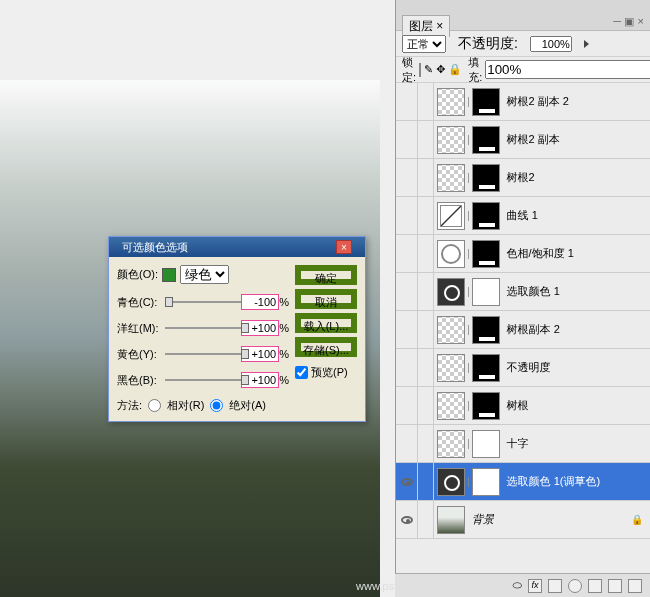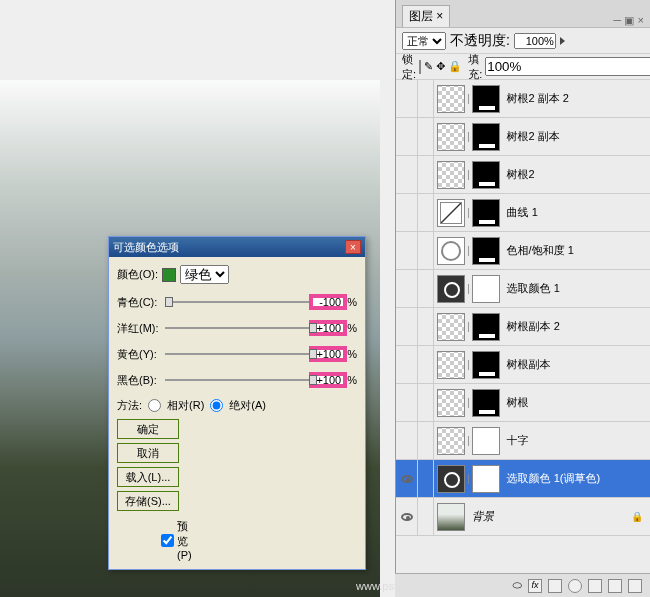--- a/index.html
+++ b/index.html
@@ -3,25 +3,25 @@
 <meta charset="utf-8">
 <style>
 * { box-sizing: border-box; margin: 0; padding: 0; font-family: "Microsoft YaHei", SimSun, sans-serif; }
 body { width: 650px; height: 597px; background: #fff; position: relative; overflow: hidden; }
 
 .canvas-area { position: absolute; left: 0; top: 0; width: 395px; height: 597px; background: #efefef; }
 .canvas-img { position: absolute; left: 0; top: 80px; width: 380px; height: 517px; background: linear-gradient(to bottom, #fafafa 0%, #c8d0cc 20%, #aab4b0 35%, #8e9ea0 50%, #6b786e 62%, #3e4a34 75%, #2d3628 100%); }
 .watermark { position: absolute; right: 220px; bottom: 5px; color: #ddd; font-size: 11px; }
 
 .panel { position: absolute; right: 0; top: 0; width: 255px; height: 597px; background: #ececec; border-left: 1px solid #999; }
-.panel-header { height: 28px; background: #d7d7d7; border-bottom: 1px solid #bbb; display: flex; align-items: flex-end; padding: 0 6px; }
+.panel-header { height: 28px; background: #d7d7d7; border-bottom: 1px solid #bbb; display: flex; align-items: flex-start; padding: 15px 6px; }
 .panel-tab { font-size: 12px; padding: 2px 6px; background: #ececec; border: 1px solid #aaa; border-bottom: none; }
 .panel-close { margin-left: auto; font-size: 11px; color: #666; cursor: pointer; }
 
-.opts-row { display: flex; align-items: center; height: 26px; padding: 8px 6px; border-bottom: 1px solid #d0d0d0; gap: 4px; }
+.opts-row { display: flex; align-items: center; height: 26px; padding: 8px 6px; border-bottom: 1px solid #d0d0d0; gap: 12px; }
 .opts-row select { font-size: 11px; height: 18px; }
 .opts-row label { font-size: 14px; }
 .opts-row input[type=text] { width: 42px; font-size: 11px; height: 16px; text-align: right; }
 .tri { display: inline-block; width: 0; height: 0; border-left: 5px solid #444; border-top: 4px solid transparent; border-bottom: 4px solid transparent; }
 
 .lock-row { display: flex; align-items: center; height: 26px; padding: 0 6px; border-bottom: 1px solid #d0d0d0; gap: 3px; font-size: 11px; }
 .lock-icon { width: 14px; height: 14px; border: 1px solid #888; background: #fff; display: inline-block; }
 
 .layers { height: 490px; overflow-y: auto; }
 .layer { display: flex; align-items: center; height: 38px; border-bottom: 1px solid #ccc; background: #ececec; }
@@ -42,36 +42,36 @@
 .thumb.white-mask { background: #fff; }
 .thumb.img { background: linear-gradient(to bottom, #e8ece8 40%, #4a5840 100%); }
 .linkbar { font-style: italic; color: #888; font-size: 10px; margin: 0 -1px; }
 .lname { font-size: 11px; padding-left: 4px; white-space: nowrap; overflow: hidden; }
 .lock-smal { margin-left: auto; margin-right: 6px; font-size: 10px; }
 
 .panel-footer { position: absolute; bottom: 0; right: 0; width: 255px; height: 24px; background: #e0e0e0; border-top: 1px solid #aaa; display: flex; align-items: center; justify-content: flex-end; gap: 6px; padding: 0 8px; font-size: 11px; }
 .fic { width: 14px; height: 14px; border: 1px solid #888; background: #f0f0f0; }
 
 .dialog { position: absolute; left: 108px; top: 236px; width: 258px; background: #ece9d8; border: 1px solid #7a96df; box-shadow: 2px 2px 6px rgba(0,0,0,0.3); }
-.dlg-title { height: 20px; background: linear-gradient(to bottom, #3a6ea5, #1e4b8a); color: #fff; font-size: 11px; display: flex; align-items: center; padding: 0 4px; }
+.dlg-title { height: 20px; background: linear-gradient(to bottom, #3a6ea5, #1e4b8a); color: #fff; font-size: 11px; display: flex; align-items: center; padding: 0 13px; }
 .dlg-close { margin-left: auto; width: 16px; height: 14px; background: #e15b4e; color: #fff; font-size: 10px; text-align: center; line-height: 14px; border: 1px solid #a33; }
-.dlg-body { padding: 8px; display: flex; gap: 6px; flex-direction: column; }
+.dlg-body { padding: 8px; display: flex; gap: 6px; }
 .dlg-left { flex: 1; }
 .colrow { display: flex; align-items: center; gap: 4px; font-size: 11px; margin-bottom: 6px; }
 .swatch { width: 14px; height: 14px; background: #2a8b2a; border: 1px solid #555; }
 .slider-row { display: flex; align-items: center; gap: 0; font-size: 11px; margin: 10px 0; }
 .slider-row .lbl { width: 48px; }
 .slider { flex: 1; height: 2px; background: #999; position: relative; }
 .slider .handle { position: absolute; top: -4px; width: 8px; height: 10px; background: #ddd; border: 1px solid #666; }
-.valbox { width: 38px; height: 16px; font-size: 11px; text-align: right; border: 4px solid #ec4899; background: #fff; padding-right: 2px; }
+.valbox { width: 38px; height: 16px; font-size: 11px; text-align: right; border: 1px solid #ec4899; background: #fff; padding-right: 2px; }
 .pct { font-size: 11px; }
 .method-row { font-size: 11px; margin-top: 8px; display: flex; align-items: center; gap: 6px; }
 .dlg-btns { width: 62px; display: flex; flex-direction: column; gap: 4px; }
-.dlg-btn { height: 20px; font-size: 11px; background: #ece9d8; border: 1px solid #4d7c0f; }
-.chk-row { font-size: 11px; margin-top: 4px; display: flex; align-items: center; gap: 3px; margin-left: 44px; }
+.dlg-btn { height: 20px; font-size: 11px; background: #ece9d8; border: 6px solid #4d7c0f; }
+.chk-row { font-size: 11px; margin-top: 4px; display: flex; align-items: center; gap: 3px; }
 </style>
 </head>
 <body>
 
 <div class="canvas-area">
   <div class="canvas-img"></div>
 </div>
 <div class="watermark">www.psfeng.cn</div>
 
 <div class="panel">
@@ -159,21 +159,21 @@
         <div class="thumb mask"></div>
     <span class="lname">树根副本 2</span>
 
   </div>
       <div class="layer">
     <div class="vis-col"></div>
     <div class="link-col"></div>
     <div class="thumb checker"></div>
         <span class="linkbar">|</span>
         <div class="thumb mask"></div>
-    <span class="lname">树根副本</span>
+    <span class="lname">不透明度</span>
 
   </div>
       <div class="layer">
     <div class="vis-col"></div>
     <div class="link-col"></div>
     <div class="thumb checker"></div>
         <span class="linkbar">|</span>
         <div class="thumb mask"></div>
     <span class="lname">树根</span>
 

